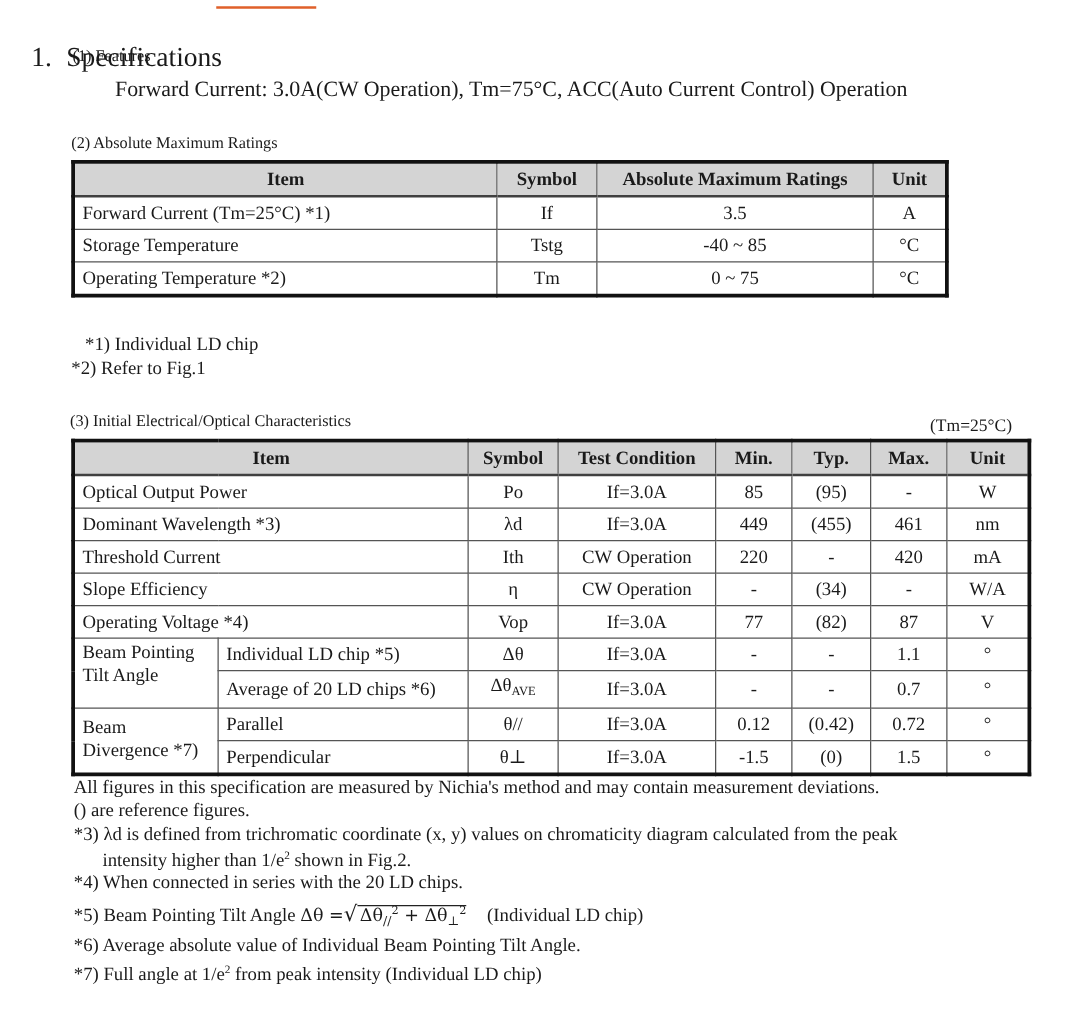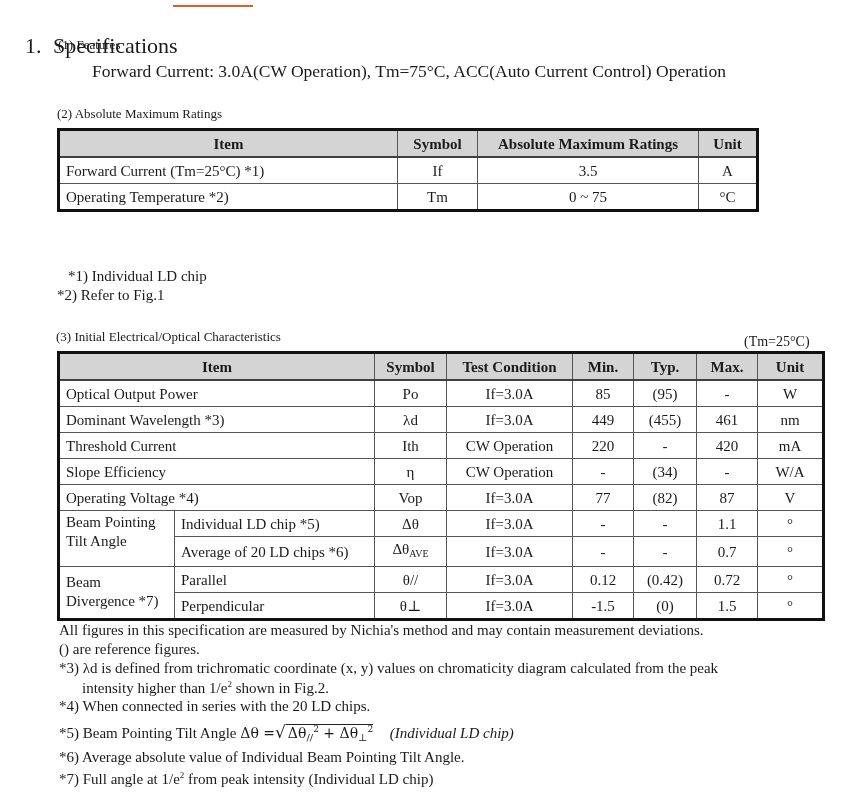--- a/index.html
+++ b/index.html
@@ -64,20 +64,26 @@
     <th>Item</th>
     <th>Symbol</th>
     <th>Absolute Maximum Ratings</th>
     <th>Unit</th>
   </tr>
   <tr>
     <td class="left">Forward Current (Tm=25°C) *1)</td>
     <td>If</td>
     <td>3.5</td>
     <td>A</td>
+  </tr>
+  <tr>
+    <td class="left">Storage Temperature</td>
+    <td>Tstg</td>
+    <td>-40 ~ 85</td>
+    <td>°C</td>
   </tr>
   <tr>
     <td class="left">Operating Temperature *2)</td>
     <td>Tm</td>
     <td>0 ~ 75</td>
     <td>°C</td>
   </tr>
 </tbody>
   </table>
 
@@ -207,16 +213,16 @@
 <div class="note" style="left:59px; top:641px;">() are reference figures.</div>
 <div class="note" style="left:59px; top:660px;">*3) λd is defined from trichromatic coordinate (x, y) values on chromaticity diagram calculated from the peak</div>
 <div class="note indent" style="left:59px; top:679px;"><span>intensity higher than 1/e</span><sup>2</sup><span> shown in Fig.2.</span></div>
 <div class="note" style="left:59px; top:698px;">*4) When connected in series with the 20 LD chips.</div>
 
 <div class="note" style="left:59px; top:722px;">
   <span>*5) Beam Pointing Tilt Angle</span>
   <span class="formula" style="margin-left:0;">
     <span>Δθ =</span><span style="font-size:17px;">√</span><span class="sqrt"><span>Δθ</span><span class="sub">//</span><sup>2</sup><span> + </span><span>Δθ</span><span class="sub">⊥</span><sup>2</sup></span>
   </span>
-  <span style="margin-left:12px;font-style:italic;">(Individual LD chip)</span>
+  <span style="margin-left:12px;">(Individual LD chip)</span>
 </div>
 <div class="note" style="left:59px; top:749px;">*6) Average absolute value of Individual Beam Pointing Tilt Angle.</div>
 <div class="note" style="left:59px; top:770px;"><span>*7) Full angle at 1/e</span><sup>2</sup><span> from peak intensity (Individual LD chip)</span></div>
 
 </body></html>

